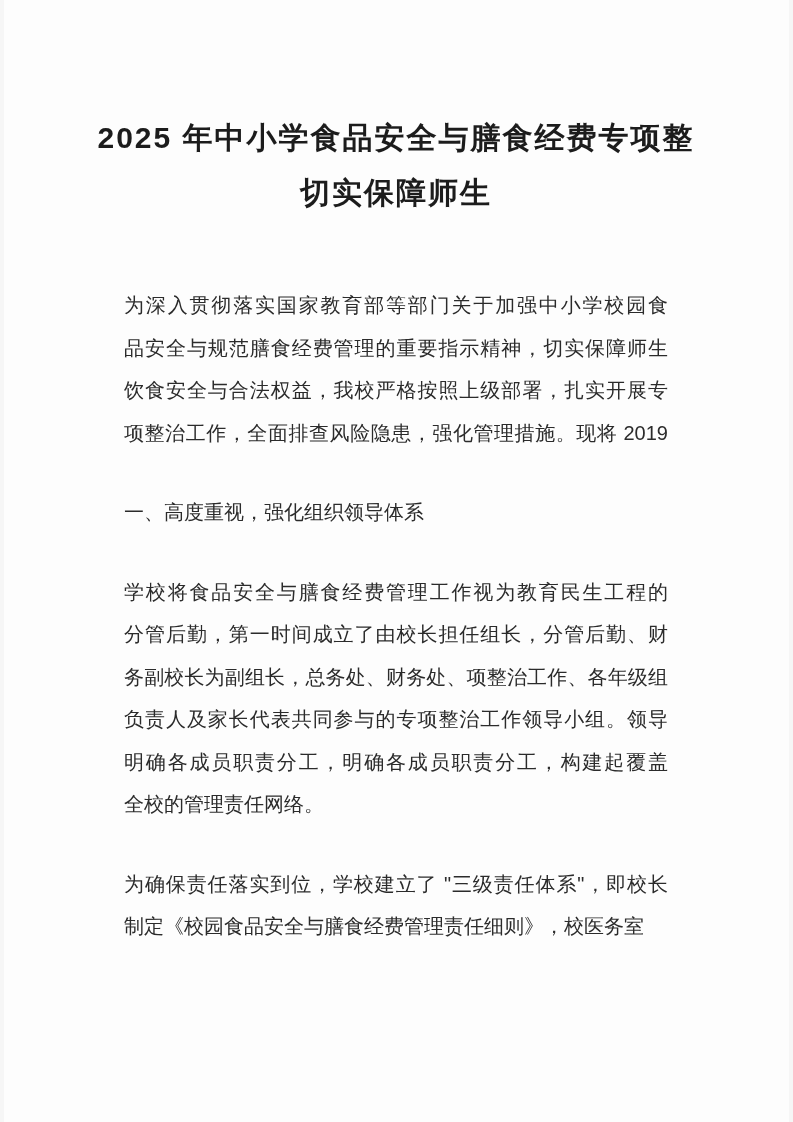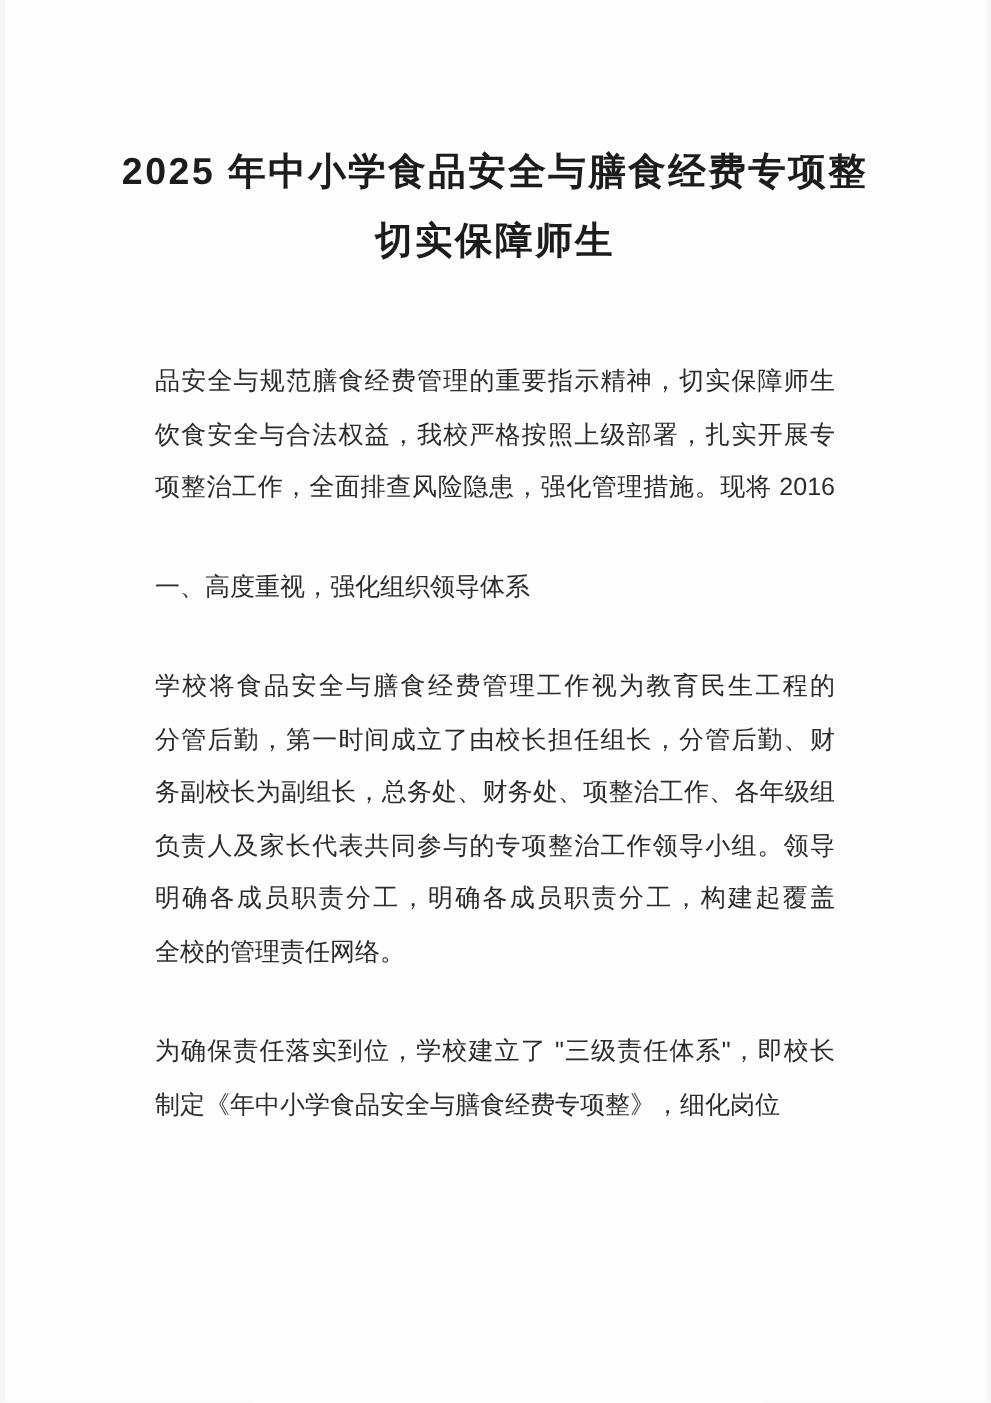--- a/index.html
+++ b/index.html
@@ -63,34 +63,35 @@
 <body>
 
 <div class="page" style="background: rgb(253, 253, 253); color: rgb(43, 43, 43);">
   <div class="content">
     <div class="doc-title" style="color: rgb(28, 28, 28);">
       <div class="title-line">2025 年中小学食品安全与膳食经费专项整</div>
       <div class="title-line">切实保障师生</div>
     </div>
     <div id="doc-body">
         <div class="para body">
+          <div class="line">为深入贯彻落实国家教育部等部门关于加强中小学校园食</div>
           <div class="line">品安全与规范膳食经费管理的重要指示精神，切实保障师生</div>
           <div class="line">饮食安全与合法权益，我校严格按照上级部署，扎实开展专</div>
-          <div class="line">项整治工作，全面排查风险隐患，强化管理措施。现将 2016</div>
+          <div class="line">项整治工作，全面排查风险隐患，强化管理措施。现将 2019</div>
         </div>
         <div class="para heading">
           <div class="line last">一、高度重视，强化组织领导体系</div>
         </div>
         <div class="para body">
           <div class="line">学校将食品安全与膳食经费管理工作视为教育民生工程的</div>
           <div class="line">分管后勤，第一时间成立了由校长担任组长，分管后勤、财</div>
           <div class="line">务副校长为副组长，总务处、财务处、项整治工作、各年级组</div>
           <div class="line">负责人及家长代表共同参与的专项整治工作领导小组。领导</div>
           <div class="line">明确各成员职责分工，明确各成员职责分工，构建起覆盖</div>
           <div class="line last">全校的管理责任网络。</div>
         </div>
         <div class="para body">
           <div class="line">为确保责任落实到位，学校建立了 "三级责任体系"，即校长</div>
-          <div class="line last">制定《年中小学食品安全与膳食经费专项整》，细化岗位</div>
+          <div class="line last">制定《校园食品安全与膳食经费管理责任细则》，校医务室</div>
         </div>
       </div>
   </div>
 </div>
 
 </body></html>

